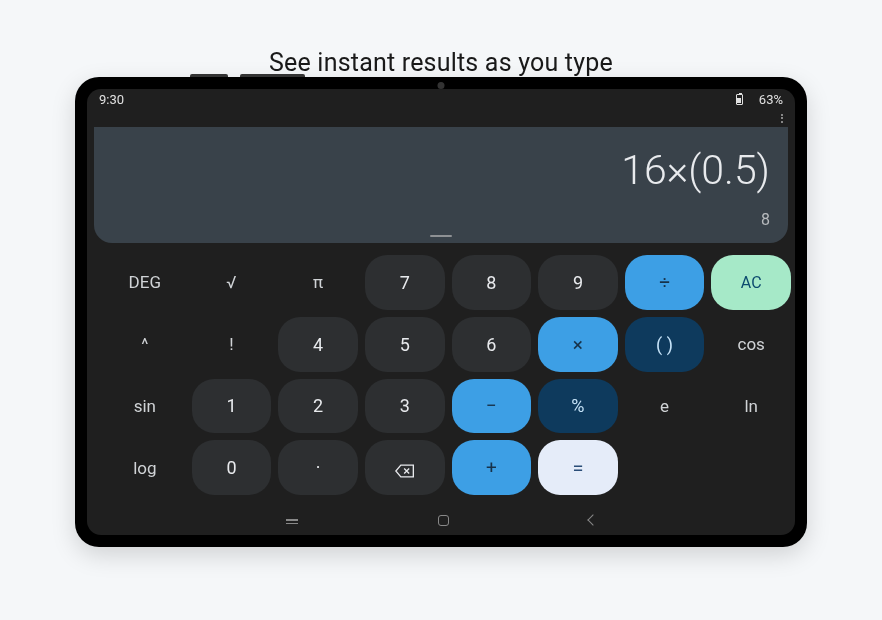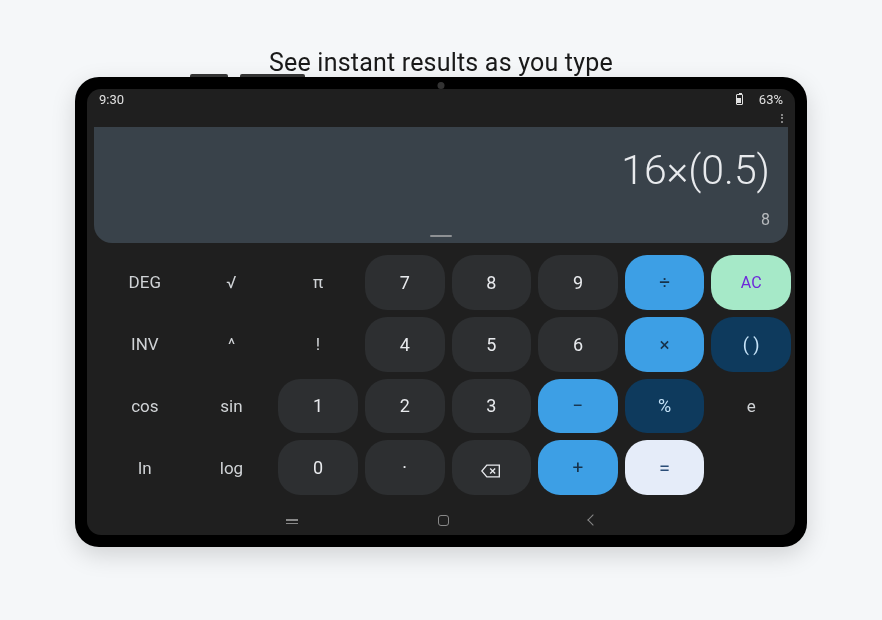--- a/index.html
+++ b/index.html
@@ -189,21 +189,21 @@
       color: #e8eaed;
       font-size: 18px;
     }
     .key-op {
       background: #3d9fe5;
       color: #17324a;
       font-size: 19px;
     }
     .key-ac {
       background: #a6e9c8;
-      color: #6d28d9;
+      color: #0c4a6e;
       font-size: 16px;
     }
     .key-fn {
       background: #0e3a5d;
       color: #c6e3f8;
       font-size: 18px;
     }
     .key-eq {
       background: #e5ecf9;
       color: #2a4d78;
@@ -286,21 +286,20 @@
     <div class="keypad">
       <div class="key key-sci">DEG</div>
       <div class="key key-sci">√</div>
       <div class="key key-sci">π</div>
       <div class="key key-num">7</div>
       <div class="key key-num">8</div>
       <div class="key key-num">9</div>
       <div class="key key-op">÷</div>
       <div class="key key-ac">AC</div>
 
-      <div class="key key-sci">INV</div>
       <div class="key key-sci">^</div>
       <div class="key key-sci">!</div>
       <div class="key key-num">4</div>
       <div class="key key-num">5</div>
       <div class="key key-num">6</div>
       <div class="key key-op">×</div>
       <div class="key key-fn">( )</div>
 
       <div class="key key-sci">cos</div>
       <div class="key key-sci">sin</div>

